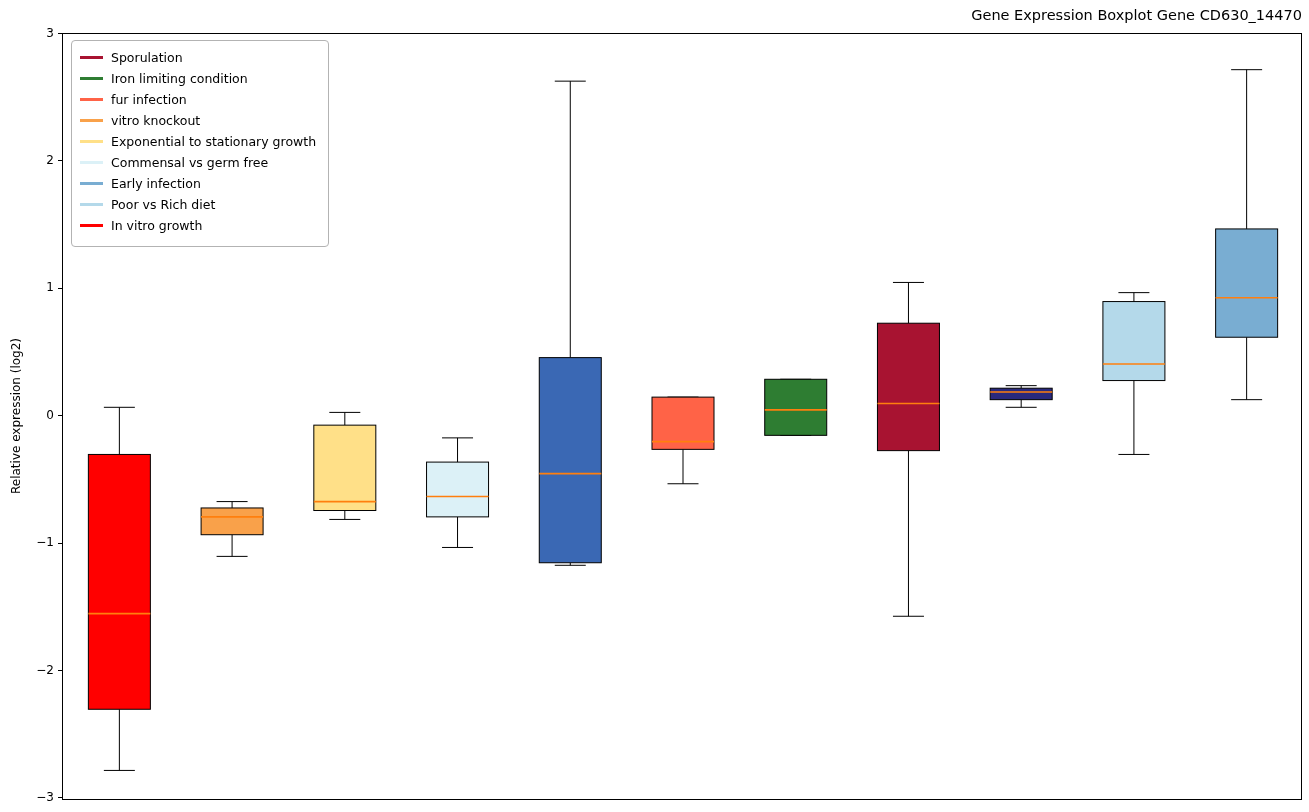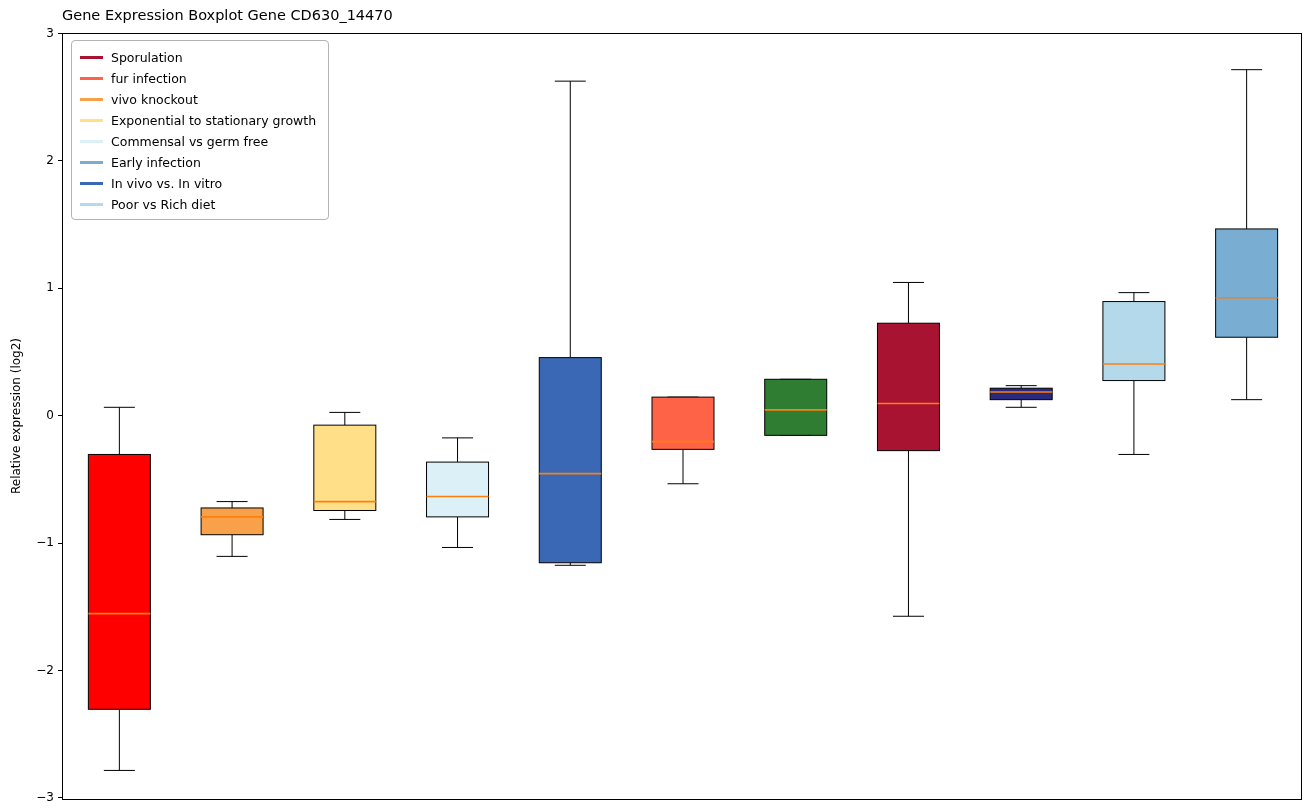--- a/index.html
+++ b/index.html
@@ -12,21 +12,21 @@
     height: 812px;
     background: #ffffff;
     overflow: hidden;
   }
 
   .chart-title {
     position: absolute;
     left: 62px;
     top: 7px;
     width: 1240px;
-    text-align: left;
+    text-align: right;
     font-size: 14.5px;
     color: #000;
   }
 
   .plot-area {
     position: absolute;
     left: 62px;
     top: 33px;
     width: 1240px;
     height: 767px;
@@ -73,21 +73,21 @@
     background: #000;
   }
 
   .legend {
     position: absolute;
     left: 8px;
     top: 6px;
     background: rgba(255, 255, 255, 0.9);
     border: 1px solid #b3b3b3;
     border-radius: 4px;
-    padding: 6px 12px 4px 8px;
+    padding: 6px 12px 10px 8px;
     z-index: 5;
   }
 
   .legend-item {
     display: flex;
     align-items: center;
     height: 21px;
   }
 
   .legend-swatch {
@@ -203,46 +203,50 @@
           <line x1="1152.6363636363637" y1="263.7358803986711" x2="1214.6363636363637" y2="263.7358803986711" stroke="#ff7f0e" stroke-width="1.7"></line>
         </g>
       </svg>
 
     <div class="legend" id="legend">
         <div class="legend-item">
           <span class="legend-swatch" style="background: rgb(168, 19, 49);"></span>
           <span class="legend-label">Sporulation</span>
         </div>
         <div class="legend-item">
+          <span class="legend-swatch" style="background: rgb(46, 125, 50);"></span>
+          <span class="legend-label">Iron limiting condition</span>
+        </div>
+        <div class="legend-item">
           <span class="legend-swatch" style="background: rgb(255, 99, 71);"></span>
           <span class="legend-label">fur infection</span>
         </div>
         <div class="legend-item">
           <span class="legend-swatch" style="background: rgb(249, 161, 74);"></span>
-          <span class="legend-label">vivo knockout</span>
+          <span class="legend-label">vitro knockout</span>
         </div>
         <div class="legend-item">
           <span class="legend-swatch" style="background: rgb(255, 224, 136);"></span>
           <span class="legend-label">Exponential to stationary growth</span>
         </div>
         <div class="legend-item">
           <span class="legend-swatch" style="background: rgb(220, 241, 247);"></span>
           <span class="legend-label">Commensal vs germ free</span>
         </div>
         <div class="legend-item">
           <span class="legend-swatch" style="background: rgb(121, 173, 210);"></span>
           <span class="legend-label">Early infection</span>
         </div>
         <div class="legend-item">
-          <span class="legend-swatch" style="background: rgb(58, 104, 180);"></span>
-          <span class="legend-label">In vivo vs. In vitro</span>
-        </div>
-        <div class="legend-item">
           <span class="legend-swatch" style="background: rgb(180, 217, 234);"></span>
           <span class="legend-label">Poor vs Rich diet</span>
+        </div>
+        <div class="legend-item">
+          <span class="legend-swatch" style="background: rgb(255, 0, 0);"></span>
+          <span class="legend-label">In vitro growth</span>
         </div>
       </div>
   </div>
 
 <div class="ytick-label" style="top: 24.5px;">3</div>
     <div class="ytick-mark" style="top: 33px;"></div>
     <div class="ytick-label" style="top: 151.909px;">2</div>
     <div class="ytick-mark" style="top: 160.409px;"></div>
     <div class="ytick-label" style="top: 279.317px;">1</div>
     <div class="ytick-mark" style="top: 287.817px;"></div>

